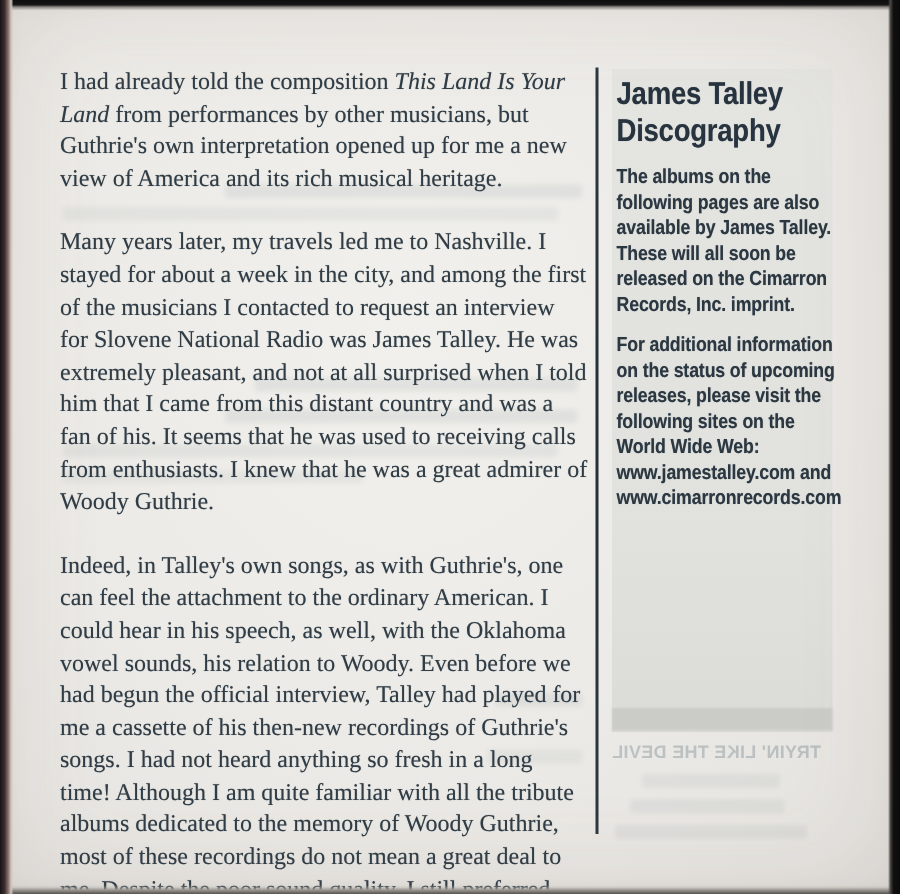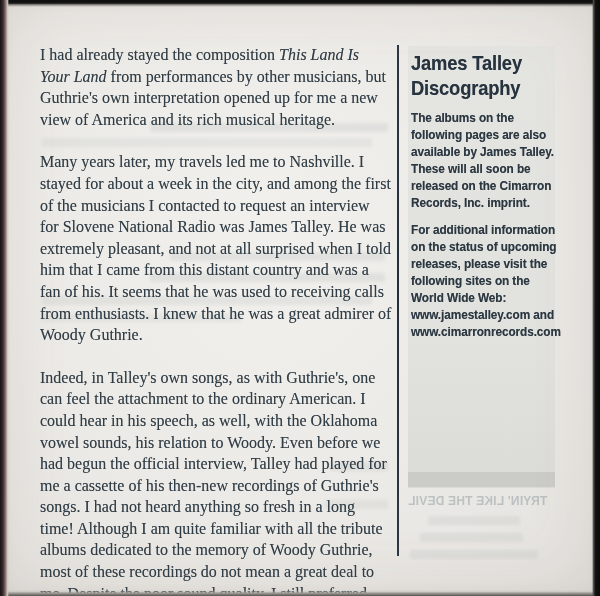--- a/index.html
+++ b/index.html
@@ -68,21 +68,21 @@
     color:rgba(70,92,106,.28);filter:blur(.5px);letter-spacing:.2px;
     text-align:right;pointer-events:none;
   }
 </style>
 </head>
 <body>
 
 <div class="scan">
 
   <div class="main-col">
-    <p><span>I had already stayed the composition </span><i>This Land Is Your Land</i><span> from performances by other musicians, but Guthrie's own interpretation opened up for me a new view of America and its rich musical heritage.</span></p>
+    <p><span>I had already told the composition </span><i>This Land Is Your Land</i><span> from performances by other musicians, but Guthrie's own interpretation opened up for me a new view of America and its rich musical heritage.</span></p>
     <p>Many years later, my travels led me to Nashville. I stayed for about a week in the city, and among the first of the musicians I contacted to request an interview for Slovene National Radio was James Talley. He was extremely pleasant, and not at all surprised when I told him that I came from this distant country and was a fan of his. It seems that he was used to receiving calls from enthusiasts. I knew that he was a great admirer of Woody Guthrie.</p>
     <p>Indeed, in Talley's own songs, as with Guthrie's, one can feel the attachment to the ordinary American. I could hear in his speech, as well, with the Oklahoma vowel sounds, his relation to Woody. Even before we had begun the official interview, Talley had played for me a cassette of his then-new recordings of Guthrie's songs. I had not heard anything so fresh in a long time! Although I am quite familiar with all the tribute albums dedicated to the memory of Woody Guthrie, most of these recordings do not mean a great deal to me. Despite the poor sound quality, I still preferred listening</p>
   </div>
 
   <div class="divider"></div>
 
   <div class="sidebar-box"></div>
   <div class="sidebar-box-bottombar"></div>
   <div class="sidebar-text">
     <h2 class="sidebar-title">James Talley Discography</h2>

